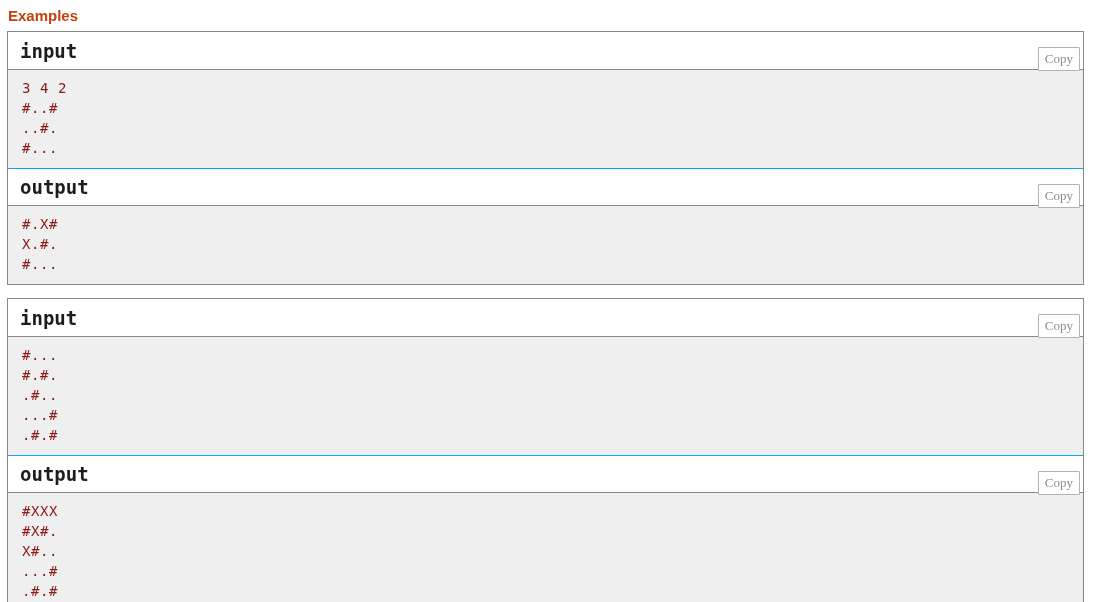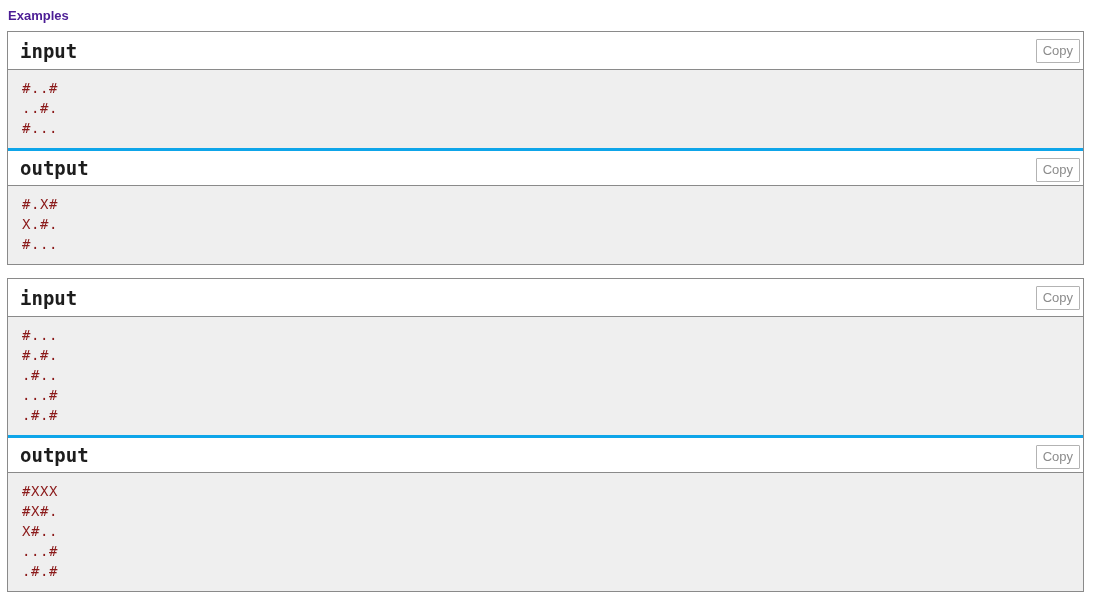--- a/index.html
+++ b/index.html
@@ -23,23 +23,23 @@
     width: 1098px;
     height: 602px;
   }
 
   
   .section-title {
     position: absolute;
     left: 8px;
     top: 7px;
     font-family: "Liberation Sans", sans-serif;
-    font-size: 13px;
+    font-size: 15px;
     font-weight: bold;
-    color: #4c1d95;
+    color: #c2410c;
     line-height: 18px;
     letter-spacing: 0px;
   }
 
   
   .examples {
     position: absolute;
     left: 7px;
     top: 31px;
     width: 1077px;
@@ -62,40 +62,40 @@
     position: relative;
     height: 38px;
     background: #ffffff;
     border-bottom: 1px solid #8a8a8a;
     box-sizing: border-box;
     padding-left: 12px;
     display: flex;
     align-items: center;
   }
   .io-block + .io-block > .io-header {
-    border-top: 3px solid #0ea5e9;
+    border-top: 1px solid #0ea5e9;
   }
 
   .io-title {
     font-family: "DejaVu Sans Mono", monospace;
     font-size: 19px;
     font-weight: bold;
     color: #1d1d1d;
     line-height: 20px;
     letter-spacing: 0px;
   }
 
   .copy-button {
     position: absolute;
     right: 3px;
-    top: 7px;
+    top: 15px;
     border: 1px solid #b3b3b3;
     background: #ffffff;
     color: #8c8c8c;
-    font-family: Liberation Sans, sans-serif;
+    font-family: Liberation Serif, serif;
     font-size: 13px;
     line-height: 15px;
     padding: 3px 6px 4px 6px;
     border-radius: 1px;
     cursor: pointer;
     box-sizing: border-box;
   }
 
   
   .io-body {
@@ -137,20 +137,21 @@
   <div class="examples">
 
     <div class="example">
 
       <div class="io-block">
         <div class="io-header">
           <span class="io-title">input</span>
           <button class="copy-button">Copy</button>
         </div>
         <div class="io-body">
+          <div class="code-line">3 4 2</div>
           <div class="code-line">#..#</div>
           <div class="code-line">..#.</div>
           <div class="code-line">#...</div>
         </div>
       </div>
 
       <div class="io-block">
         <div class="io-header">
           <span class="io-title">output</span>
           <button class="copy-button">Copy</button>

